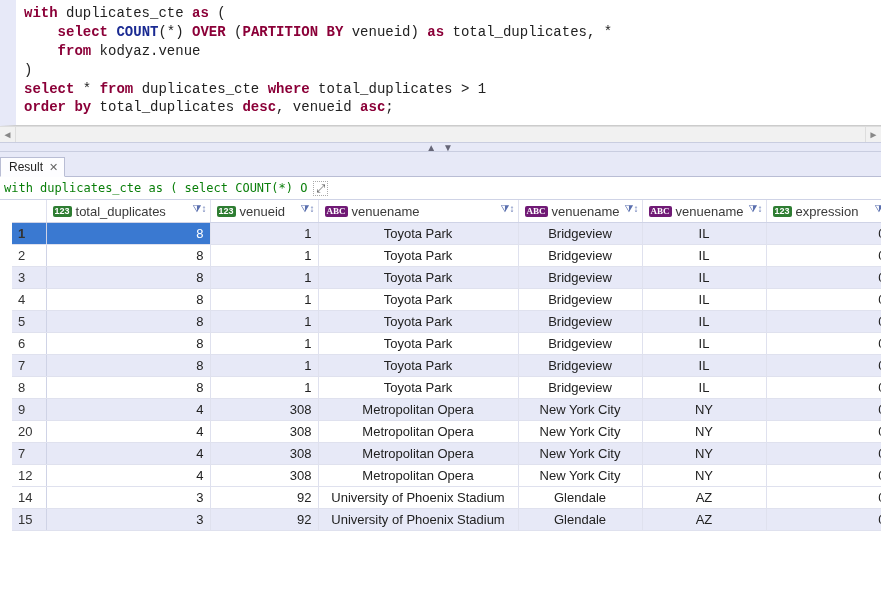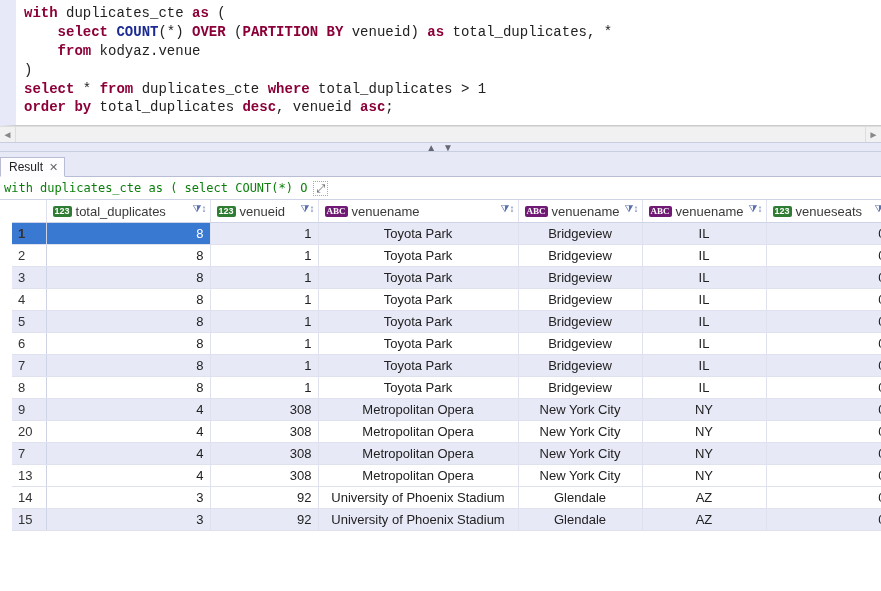--- a/index.html
+++ b/index.html
@@ -245,21 +245,21 @@
         <th>
           <div class="colhead">
             <span class="type-tag type-txt">ABC</span>
             <span>venuename</span>
           </div>
           <span class="filter-icon">⧩↕</span>
         </th>
         <th>
           <div class="colhead">
             <span class="type-tag type-num">123</span>
-            <span>venueseats</span>
+            <span>expression</span>
           </div>
           <span class="filter-icon">⧩↕</span>
         </th>
       </tr>
   </thead>
   <tbody id="grid-body">
       <tr class="striped selected-row">
         <td class="rowhdr">1</td>
         <td class="num selected-cell">8</td>
         <td class="num">1</td>
@@ -352,21 +352,21 @@
       <tr class="striped">
         <td class="rowhdr">7</td>
         <td class="num">4</td>
         <td class="num">308</td>
         <td class="txt">Metropolitan Opera</td>
         <td class="txt">New York City</td>
         <td class="txt">NY</td>
         <td class="num">0</td>
       </tr>
       <tr>
-        <td class="rowhdr">13</td>
+        <td class="rowhdr">12</td>
         <td class="num">4</td>
         <td class="num">308</td>
         <td class="txt">Metropolitan Opera</td>
         <td class="txt">New York City</td>
         <td class="txt">NY</td>
         <td class="num">0</td>
       </tr>
       <tr>
         <td class="rowhdr">14</td>
         <td class="num">3</td>

